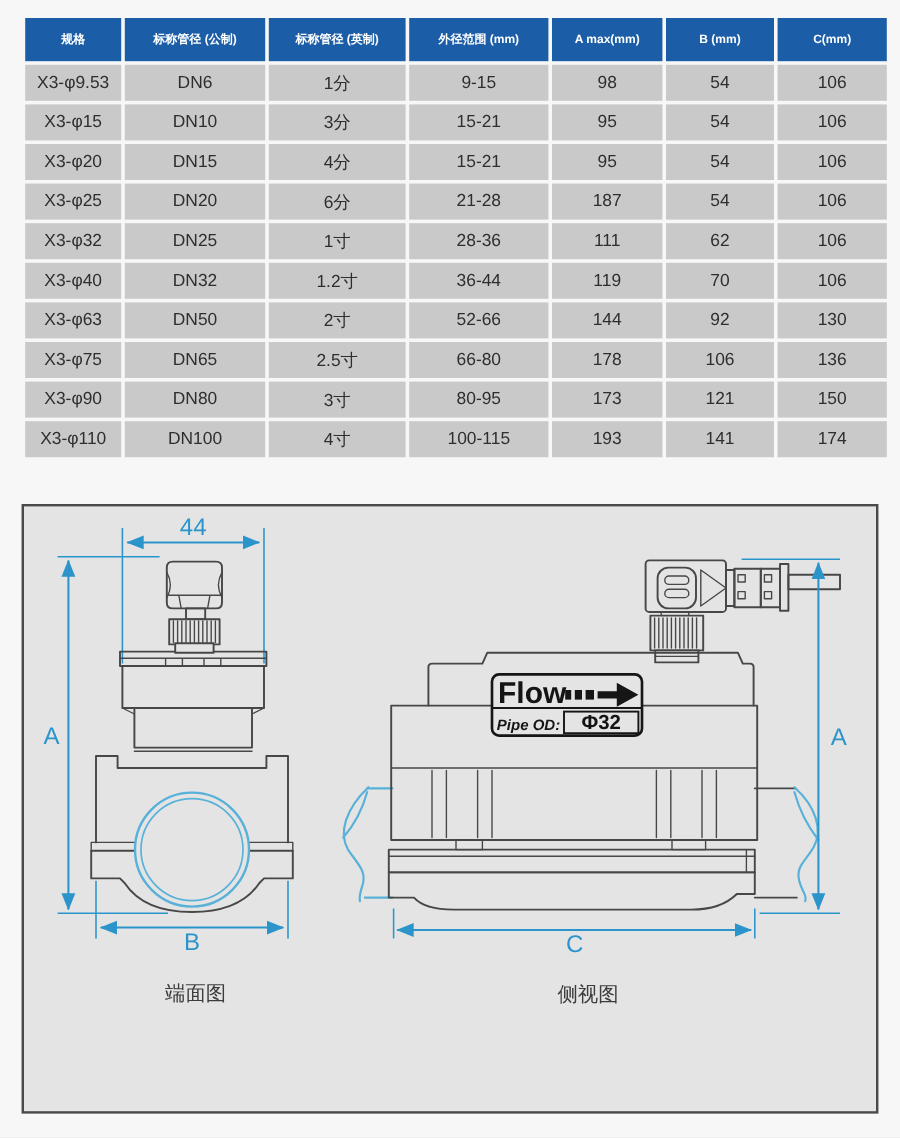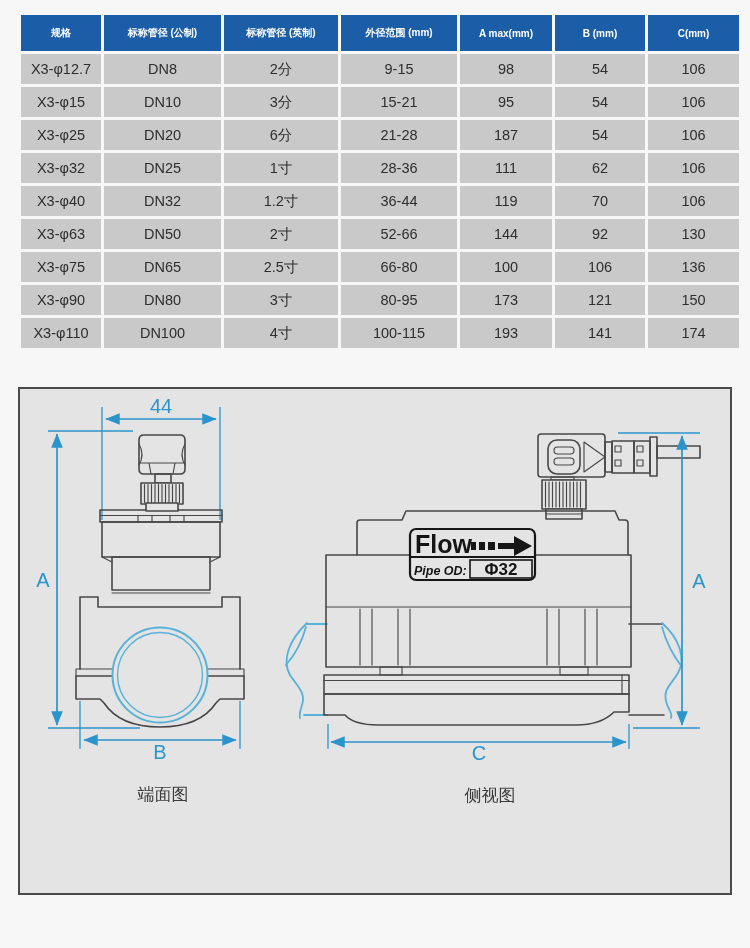--- a/index.html
+++ b/index.html
@@ -73,32 +73,41 @@
       <th>标称管径 (公制)</th>
       <th>标称管径 (英制)</th>
       <th>外径范围 (mm)</th>
       <th>A max(mm)</th>
       <th>B (mm)</th>
       <th>C(mm)</th>
     </tr>
   </thead>
   <tbody>
       <tr>
-        <td>X3-φ12.7</td>
-        <td>DN8</td>
-        <td>2分</td>
+        <td>X3-φ9.53</td>
+        <td>DN6</td>
+        <td>1分</td>
         <td>9-15</td>
         <td>98</td>
         <td>54</td>
         <td>106</td>
       </tr>
       <tr>
         <td>X3-φ15</td>
         <td>DN10</td>
         <td>3分</td>
+        <td>15-21</td>
+        <td>95</td>
+        <td>54</td>
+        <td>106</td>
+      </tr>
+      <tr>
+        <td>X3-φ20</td>
+        <td>DN15</td>
+        <td>4分</td>
         <td>15-21</td>
         <td>95</td>
         <td>54</td>
         <td>106</td>
       </tr>
       <tr>
         <td>X3-φ25</td>
         <td>DN20</td>
         <td>6分</td>
         <td>21-28</td>
@@ -131,21 +140,21 @@
         <td>52-66</td>
         <td>144</td>
         <td>92</td>
         <td>130</td>
       </tr>
       <tr>
         <td>X3-φ75</td>
         <td>DN65</td>
         <td>2.5寸</td>
         <td>66-80</td>
-        <td>100</td>
+        <td>178</td>
         <td>106</td>
         <td>136</td>
       </tr>
       <tr>
         <td>X3-φ90</td>
         <td>DN80</td>
         <td>3寸</td>
         <td>80-95</td>
         <td>173</td>
         <td>121</td>

